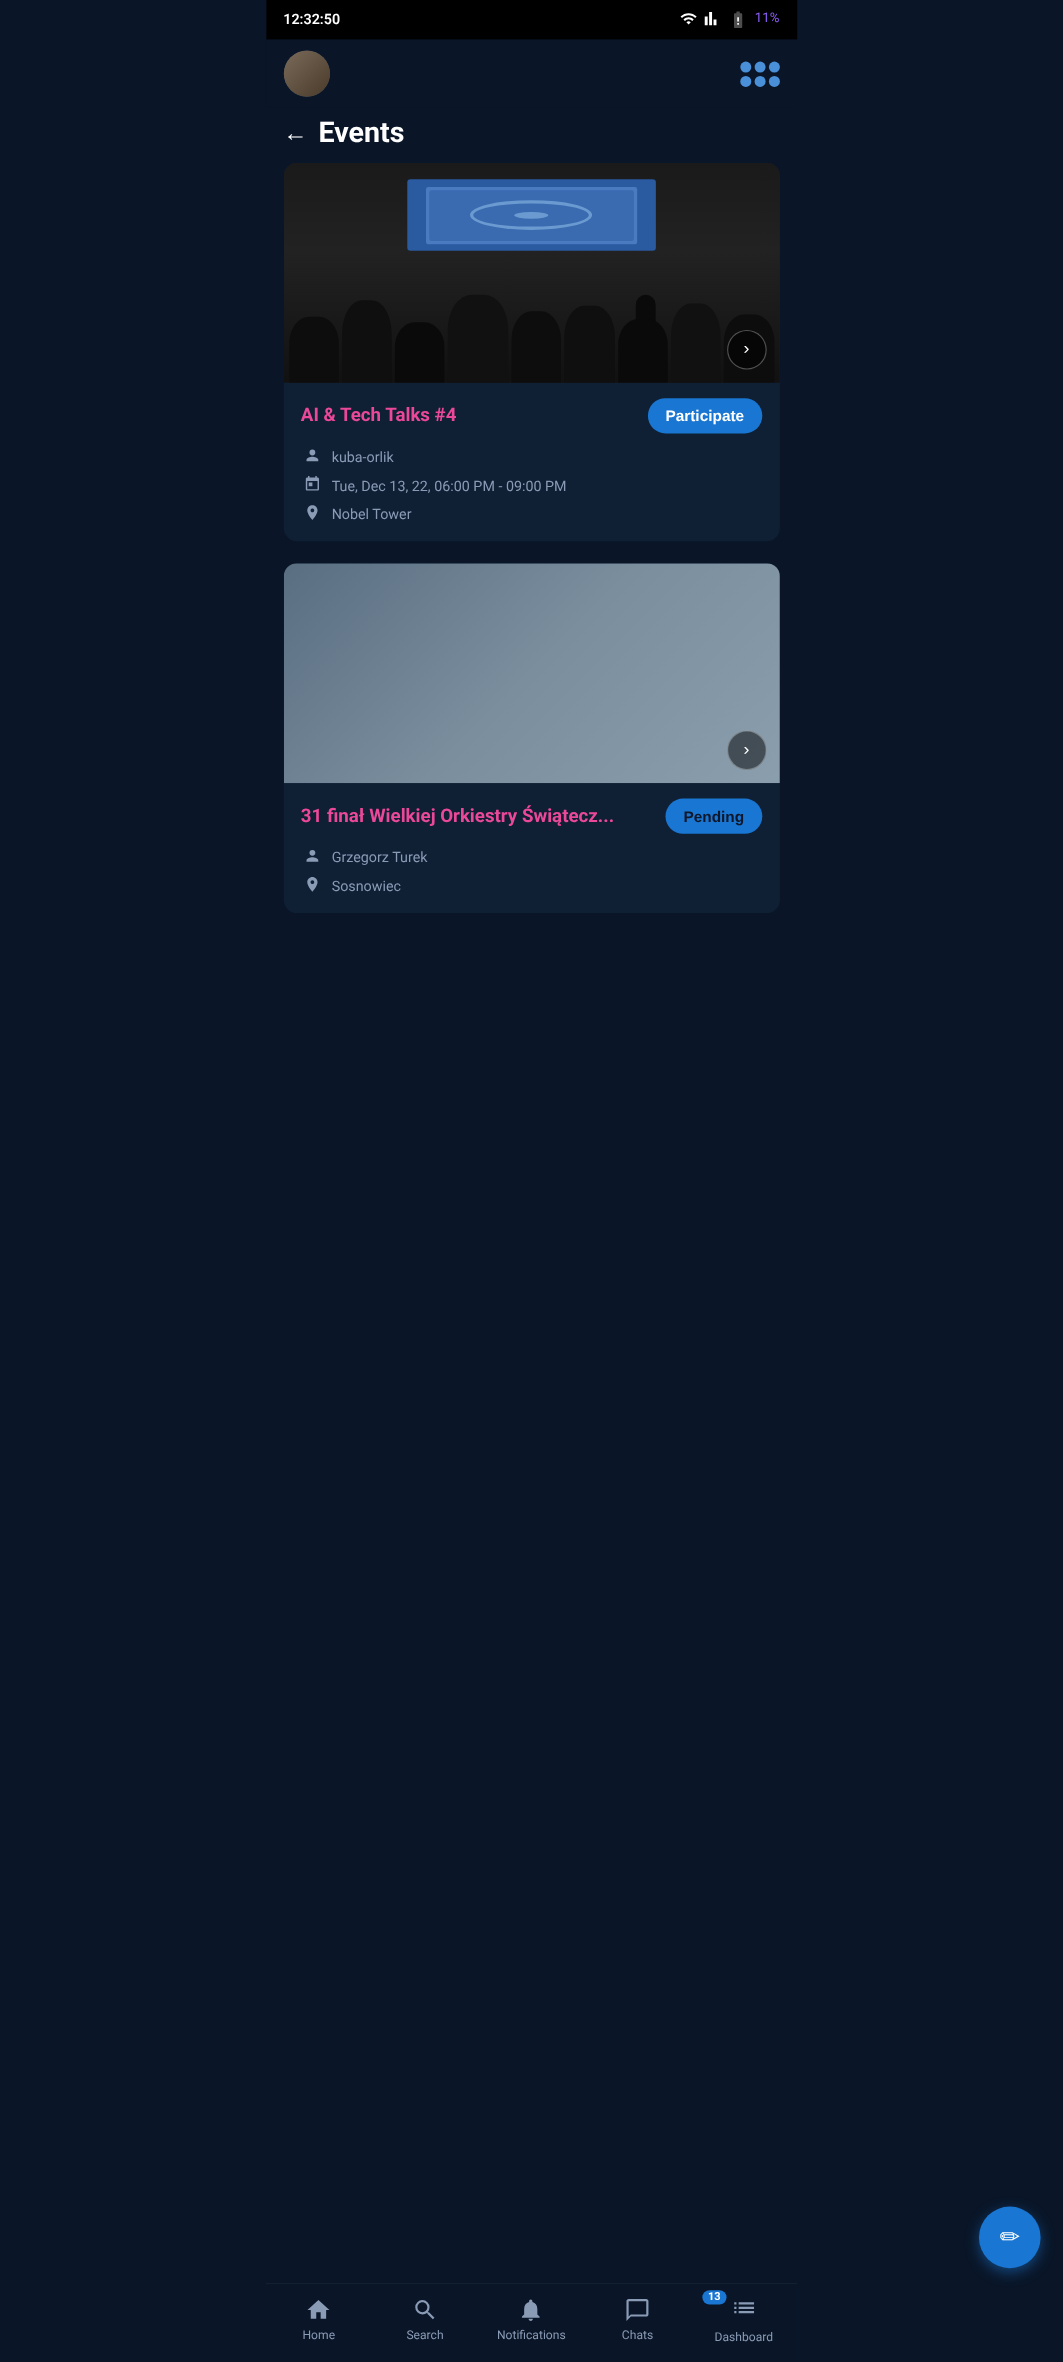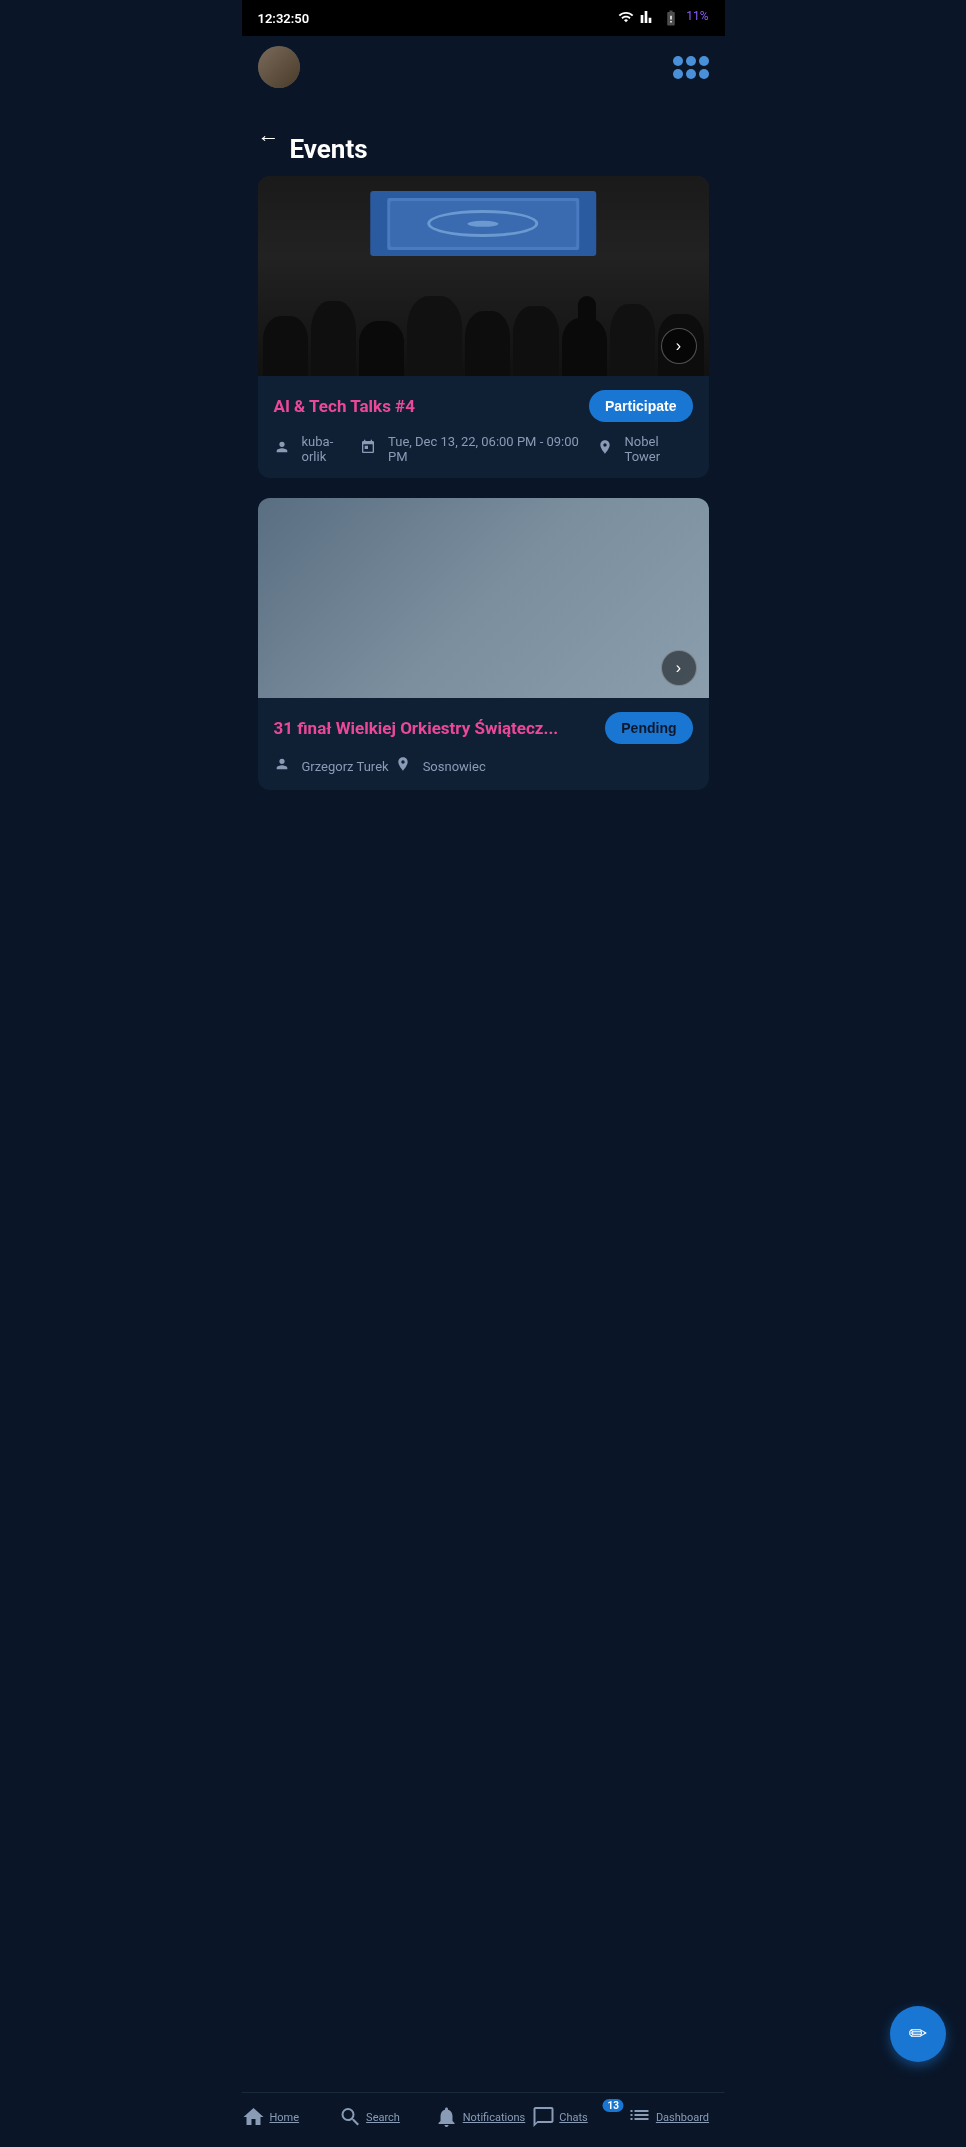--- a/index.html
+++ b/index.html
@@ -93,21 +93,20 @@
       color: #ffffff;
       cursor: pointer;
       font-size: 22px;
       padding: 0;
       line-height: 1;
     }
     .page-title {
       font-size: 26px;
       font-weight: 700;
       color: #ffffff;
-      margin-top: 28px;
     }
 
     
     .section-header {
       display: flex;
       align-items: center;
       justify-content: space-between;
       padding: 8px 16px 14px;
     }
     .section-title {
@@ -195,22 +194,23 @@
       border: none;
       border-radius: 20px;
       padding: 8px 16px;
       font-size: 14px;
       font-weight: 600;
       cursor: pointer;
       white-space: nowrap;
     }
     .event-meta {
       display: flex;
-      flex-direction: row;
+      flex-direction: column;
       gap: 6px;
+      text-align: right;
     }
     .event-meta-row {
       display: flex;
       align-items: center;
       gap: 10px;
       color: #8a9bb5;
       font-size: 13px;
     }
     .meta-icon {
       font-size: 15px;
@@ -257,27 +257,27 @@
       background: #0a1628;
       border-top: 1px solid #1a2a3a;
       display: flex;
       justify-content: space-around;
       align-items: center;
       padding: 10px 0 16px;
       z-index: 200;
     }
     .nav-item {
       display: flex;
+      flex-direction: column;
       align-items: center;
       gap: 4px;
       cursor: pointer;
       color: #8a9bb5;
       flex: 1;
       position: relative;
-      text-decoration: underline;
     }
     .nav-item-label {
       font-size: 11px;
       color: #8a9bb5;
     }
     .nav-badge {
       position: absolute;
       top: -4px;
       right: 28px;
       background: #1976d2;

